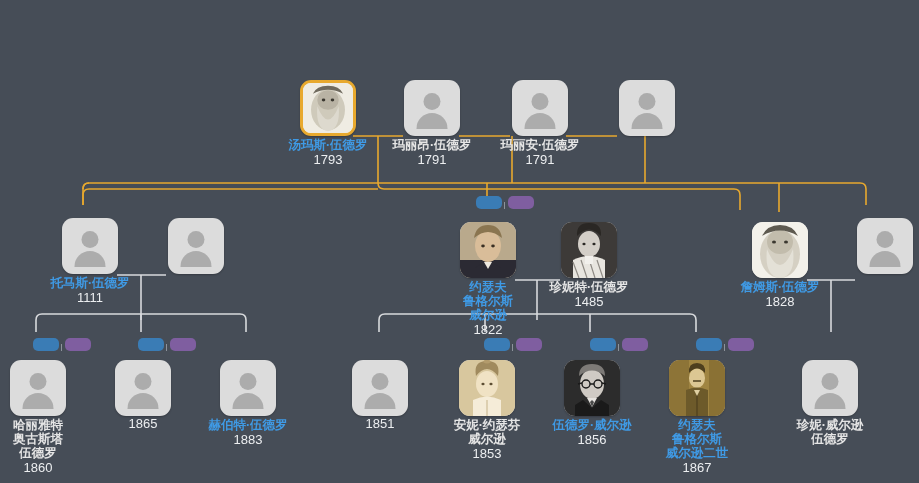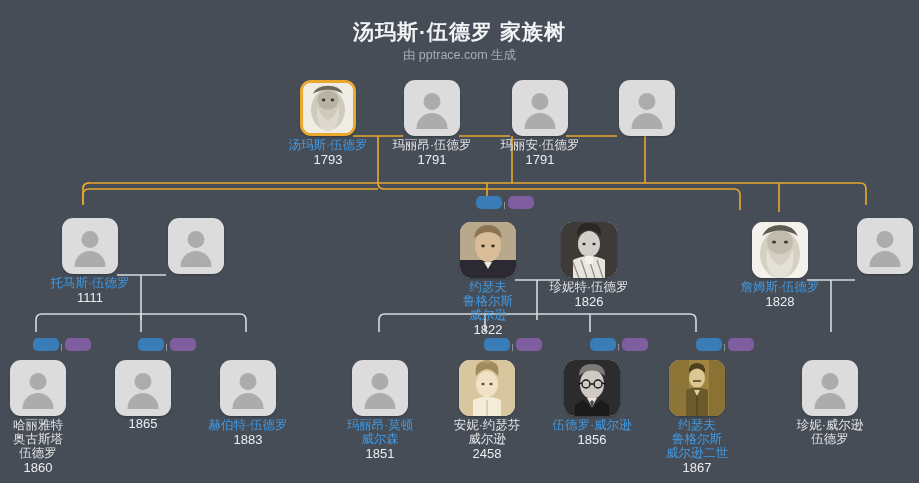--- a/index.html
+++ b/index.html
@@ -39,33 +39,31 @@
   }
   .card.hl{border:3px solid #e8a92e;width:50px;height:50px;background:#f5f0e4;}
   
   .sil-head{position:absolute;left:50%;top:13px;transform:translateX(-50%);
             width:17px;height:17px;border-radius:50%;background:#acacac;}
   .sil-body{position:absolute;left:50%;top:33px;transform:translateX(-50%);
             width:31px;height:16px;background:#acacac;
             border-radius:16px 16px 0 0;}
   .photo{position:absolute;inset:0;}
 
-  .pname{margin-top:2px;font-size:12.5px;font-weight:normal;line-height:14px;
+  .pname{margin-top:2px;font-size:12.5px;font-weight:bold;line-height:14px;
          white-space:pre-line;}
   .pname.male{color:#3f9ae5;}
   .pname.female{color:#e5e5e5;}
   .pyear{font-size:13px;color:#eceef0;line-height:15px;}
 </style>
 </head>
 <body>
 
 <div id="stage">
 
-  <div class="title">汤玛斯·伍德罗 家族树</div>
-  <div class="subtitle">由 pptrace.com 生成</div>
 
   <svg class="links" viewBox="0 0 919 483">
     <g fill="none" stroke="#e8a92e" stroke-width="1.6">
 
       <path d="M353 136 H403"></path>
       <path d="M459 136 H510"></path>
       <path d="M566 136 H617"></path>
 
       <path d="M378 136 V183 Q378 189 384 189 H734 Q740 189 740 195 V210"></path>
       <path d="M89 189 Q83 189 83 195 V205"></path>
@@ -195,21 +193,21 @@
      <ellipse cx="28" cy="22" rx="11" ry="13" fill="#d4cfc8"></ellipse>
      <path d="M16 14 q12 -13 24 0 q1 -13 -12 -13 q-13 0 -12 13z" fill="#2a2724"></path>
      <ellipse cx="23" cy="22" rx="1.6" ry="1.3" fill="#2a2724"></ellipse>
      <ellipse cx="33" cy="22" rx="1.6" ry="1.3" fill="#2a2724"></ellipse>
      <path d="M12 38 q16 -8 32 0 v18 h-32z" fill="#e8e5df"></path>
      <path d="M12 40 l6 16 M20 38 l6 18 M28 37 l6 19 M36 38 l6 18" stroke="#8e8a84" stroke-width="1.2" fill="none"></path>
      <path d="M24 34 h8 v8 h-8z" fill="#f2f0ec"></path>
             </svg></div>
         </div>
         <div class="pname female">珍妮特·伍德罗</div>
-        <div class="pyear">1826</div>
+        <div class="pyear">1485</div>
       </div>
       <div class="person" style="left: 723px; top: 222px; width: 114px;">
         <div class="card">
           <div class="photo"><svg viewBox="0 0 56 56">
               <rect width="56" height="56" fill="#f3f1ea"></rect>
      <ellipse cx="28" cy="32" rx="20" ry="24" fill="#d5d0c3"></ellipse>
      <ellipse cx="28" cy="20" rx="13" ry="12" fill="#c2bcac"></ellipse>
      <path d="M15 27 q13 32 26 0 q3 27 -13 29 q-16 -2 -13 -29z" fill="#e4e1d7"></path>
      <ellipse cx="22" cy="20" rx="2" ry="1.6" fill="#3b3830"></ellipse>
      <ellipse cx="34" cy="20" rx="2" ry="1.6" fill="#3b3830"></ellipse>
@@ -248,40 +246,38 @@
           <div class="sil-body"></div>
         </div>
         <div class="pname male">赫伯特·伍德罗</div>
         <div class="pyear">1883</div>
       </div>
       <div class="person" style="left: 323px; top: 360px; width: 114px;">
         <div class="card">
           <div class="sil-head"></div>
           <div class="sil-body"></div>
         </div>
-        <div class="pname male">玛丽昂·莫顿
-威尔森</div>
         <div class="pyear">1851</div>
       </div>
       <div class="person" style="left: 430px; top: 360px; width: 114px;">
         <div class="card">
           <div class="photo"><svg viewBox="0 0 56 56">
               <rect width="56" height="56" fill="#d8c79e"></rect>
      <ellipse cx="28" cy="24" rx="11" ry="13" fill="#f0e2c4"></ellipse>
      <path d="M17 16 q11 -14 22 0 q3 -15 -11 -15 q-14 0 -11 15z" fill="#a08a5e"></path>
      <path d="M24 2 q4 -6 8 0 q-4 3 -8 0z" fill="#b39b6c"></path>
      <ellipse cx="24" cy="24" rx="1.6" ry="1.3" fill="#5d4e33"></ellipse>
      <ellipse cx="32" cy="24" rx="1.6" ry="1.3" fill="#5d4e33"></ellipse>
      <path d="M14 40 q14 -7 28 0 v16 h-28z" fill="#f5ecd8"></path>
      <path d="M28 40 v16" stroke="#cdbd96" stroke-width="1.2"></path>
             </svg></div>
         </div>
         <div class="pname female">安妮·约瑟芬
 威尔逊</div>
-        <div class="pyear">2458</div>
+        <div class="pyear">1853</div>
       </div>
       <div class="person" style="left: 535px; top: 360px; width: 114px; text-align: center;">
         <div class="card">
           <div class="photo"><svg viewBox="0 0 56 56">
               <rect width="56" height="56" fill="#2c2c2c"></rect>
      <ellipse cx="28" cy="24" rx="12" ry="15" fill="#cfcac4"></ellipse>
      <path d="M15 16 q13 -11 26 0 q0 -12 -13 -12 q-13 0 -13 12z" fill="#7d7a77"></path>
      <g stroke="#1a1a1a" stroke-width="1.4" fill="none">
        <circle cx="22" cy="24" r="4"></circle>
                 <circle cx="34" cy="24" r="4"></circle>

